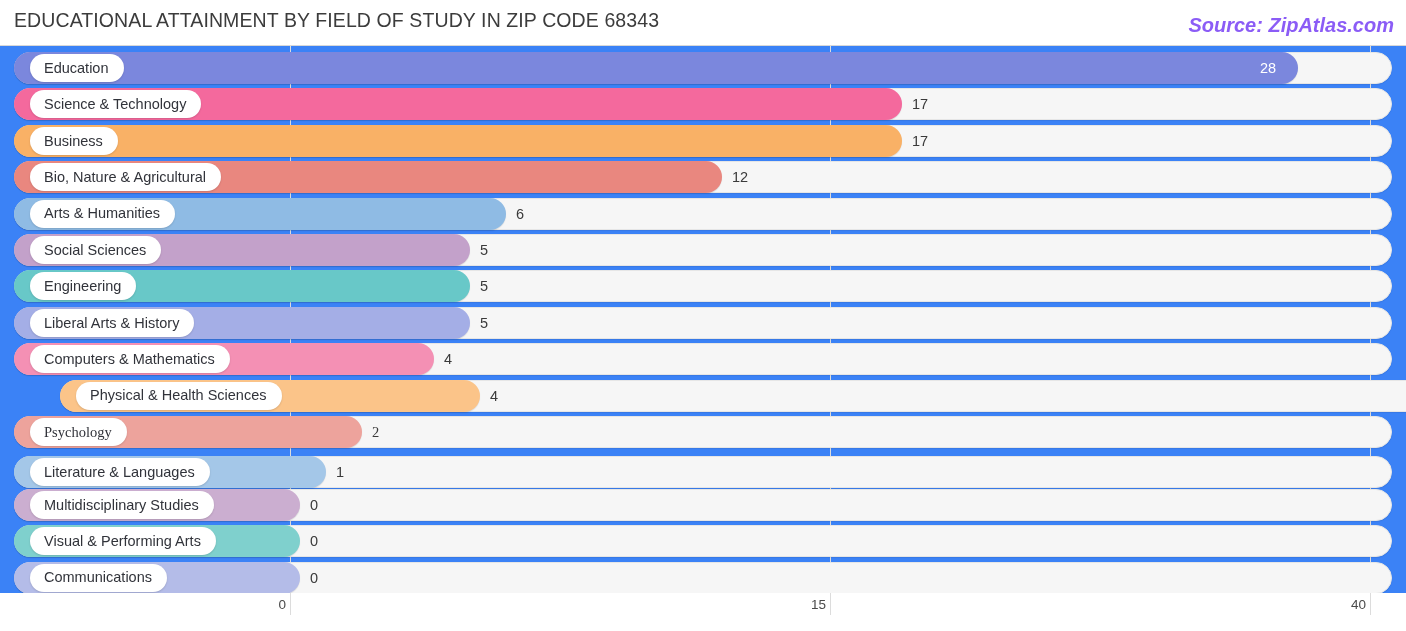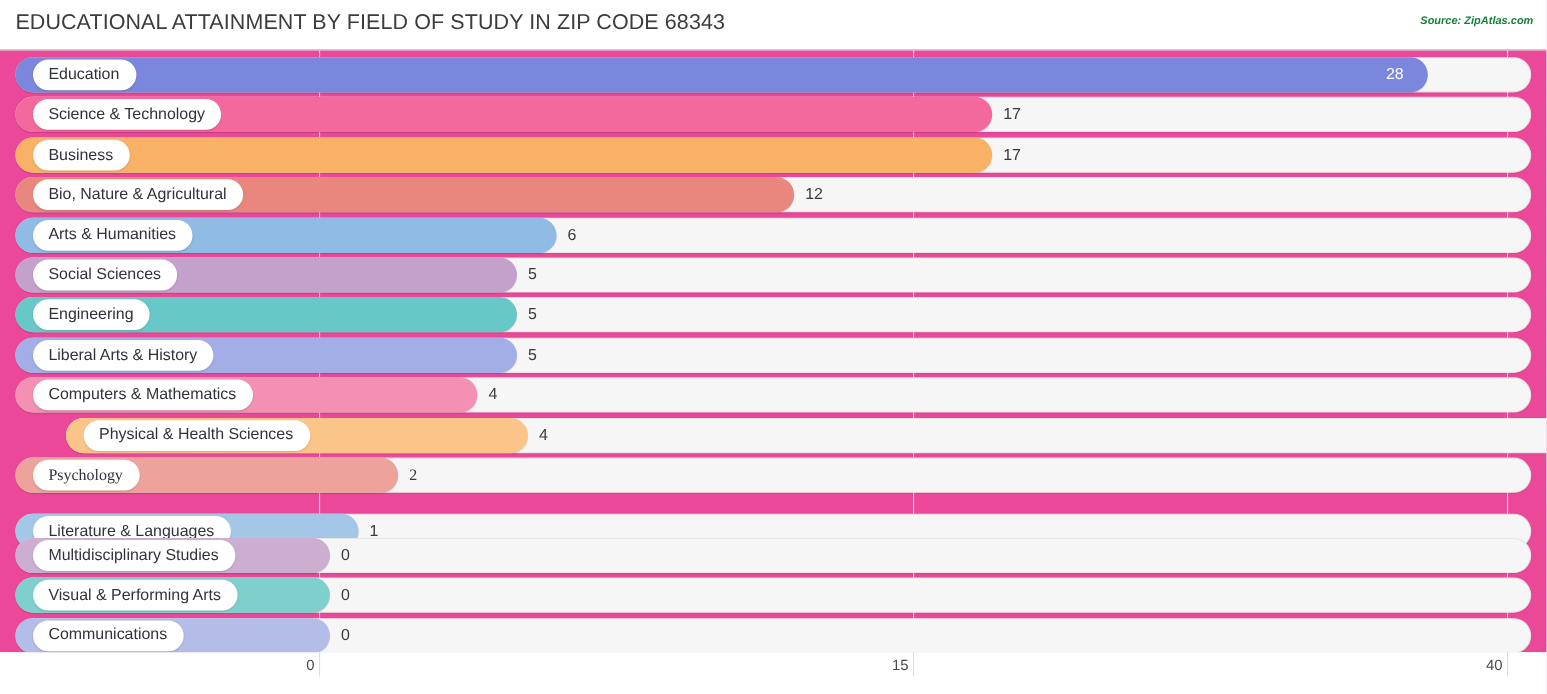--- a/index.html
+++ b/index.html
@@ -26,34 +26,34 @@
     left: 14px; top: 9px;
     font-size: 19.5px;
     letter-spacing: 0.1px;
     color: #3c3c3c;
     font-weight: 400;
     white-space: nowrap;
   }
   .source {
     position: absolute;
     right: 12px; top: 14px;
-    font-size: 10px;
+    font-size: 20px;
     font-style: italic;
     font-weight: bold;
-    color: #15803d;
+    color: #8b5cf6;
     white-space: nowrap;
   }
 
   
   .plot {
     position: absolute;
     left: 0; top: 45px;
     width: 1406px; height: 548px;
     border-top: 1px solid #d8d8d8;
-    background: #ec4899;
+    background: #3b82f6;
   }
   .gridline {
     position: absolute;
     top: 0; bottom: 0;
     width: 1px;
     background: #dcdcdc;
   }
 
   .row {
     position: absolute;
@@ -229,21 +229,21 @@
         <div class="val-out" style="left: 444px;">4</div>
       </div>
       <div class="row" style="top: 370px; font-family: Liberation Serif, serif;">
         <div class="track"></div>
         <div class="bar" style="width: 348px; background: rgb(237, 163, 156);"></div>
         <div class="pill">
           <span>Psychology</span>
         </div>
         <div class="val-out" style="left: 372px;">2</div>
       </div>
-      <div class="row" style="top: 421px; padding-left: 48px;">
+      <div class="row" style="top: 410px; padding-left: 48px;">
         <div class="track"></div>
         <div class="bar" style="width: 312px; background: rgb(164, 199, 232);"></div>
         <div class="pill">
           <span>Literature &amp; Languages</span>
         </div>
         <div class="val-out" style="left: 336px;">1</div>
       </div>
       <div class="row" style="top: 442.8px;">
         <div class="track"></div>
         <div class="bar" style="width: 286px; background: rgb(203, 174, 208);"></div>

